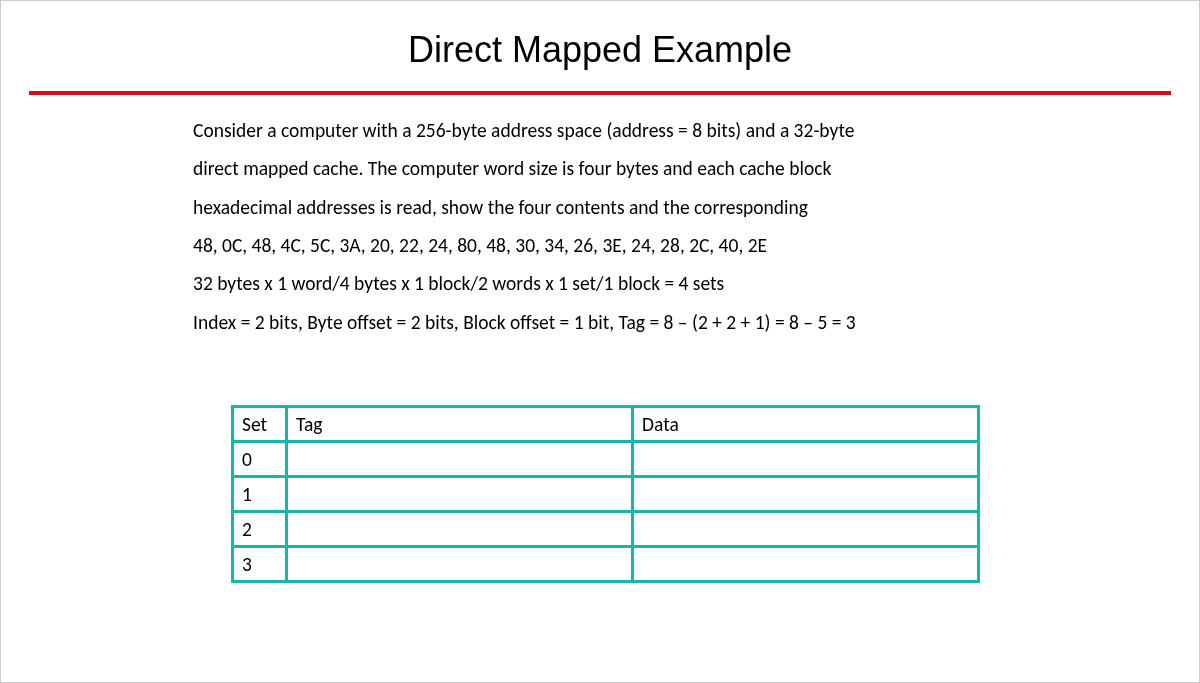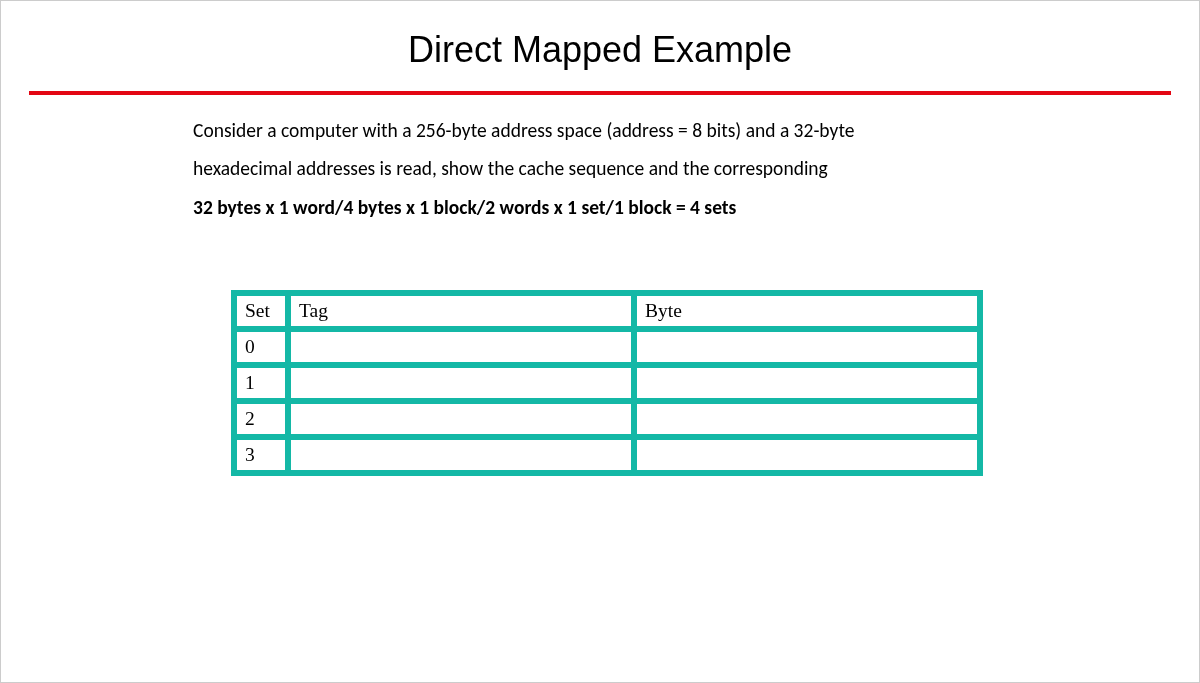--- a/index.html
+++ b/index.html
@@ -35,69 +35,71 @@
     }
     .content {
       margin: 0 180px;
       font-size: 19.5px;
       line-height: 1.35;
     }
     .content p {
       margin: 12px;
     }
     .bold {
-      font-weight: 700;
+      font-weight: 400;
     }
     .table-wrap {
       margin: 70px 0 0 230px;
     }
     table {
       border-collapse: collapse;
     }
     th, td {
-      border: 6px solid #14b8a6;
+      border: 3px solid #14b8a6;
       padding: 4px 8px;
       text-align: left;
       font-weight: 400;
       font-size: 19.5px;
       height: 34px;
       vertical-align: middle;
-      font-family: Liberation Serif, serif;
     }
     th {
       font-weight: 400;
     }
     col.c-set  { width: 54px; }
     col.c-tag  { width: 346px; }
     col.c-data { width: 346px; }
   </style>
 </head>
 <body>
 
 <div class="slide">
   <h1 class="title">Direct Mapped Example</h1>
   <hr class="red-line">
   <div class="content">
     <p>Consider a computer with a 256-byte address space (address = 8 bits) and a 32-byte</p>
-    <p>hexadecimal addresses is read, show the cache sequence and the corresponding</p>
+    <p>direct mapped cache. The computer word size is four bytes and each cache block</p>
+    <p>hexadecimal addresses is read, show the four contents and the corresponding</p>
+    <p>48, 0C, 48, 4C, 5C, 3A, 20, 22, 24, 80, 48, 30, 34, 26, 3E, 24, 28, 2C, 40, 2E</p>
     <p class="bold">32 bytes x 1 word/4 bytes x 1 block/2 words  x 1 set/1 block = 4 sets</p>
+    <p>Index = 2 bits, Byte offset = 2 bits, Block offset = 1 bit, Tag = 8 – (2 + 2 + 1) = 8 –  5 = 3</p>
   </div>
 
   <div class="table-wrap">
     <table>
       <colgroup>
         <col class="c-set">
         <col class="c-tag">
         <col class="c-data">
       </colgroup>
       <thead>
         <tr>
           <th>Set</th>
           <th>Tag</th>
-          <th>Byte</th>
+          <th>Data</th>
         </tr>
       </thead>
       <tbody>
         <tr>
           <td>0</td>
           <td></td>
           <td></td>
         </tr>
         <tr>
           <td>1</td>

